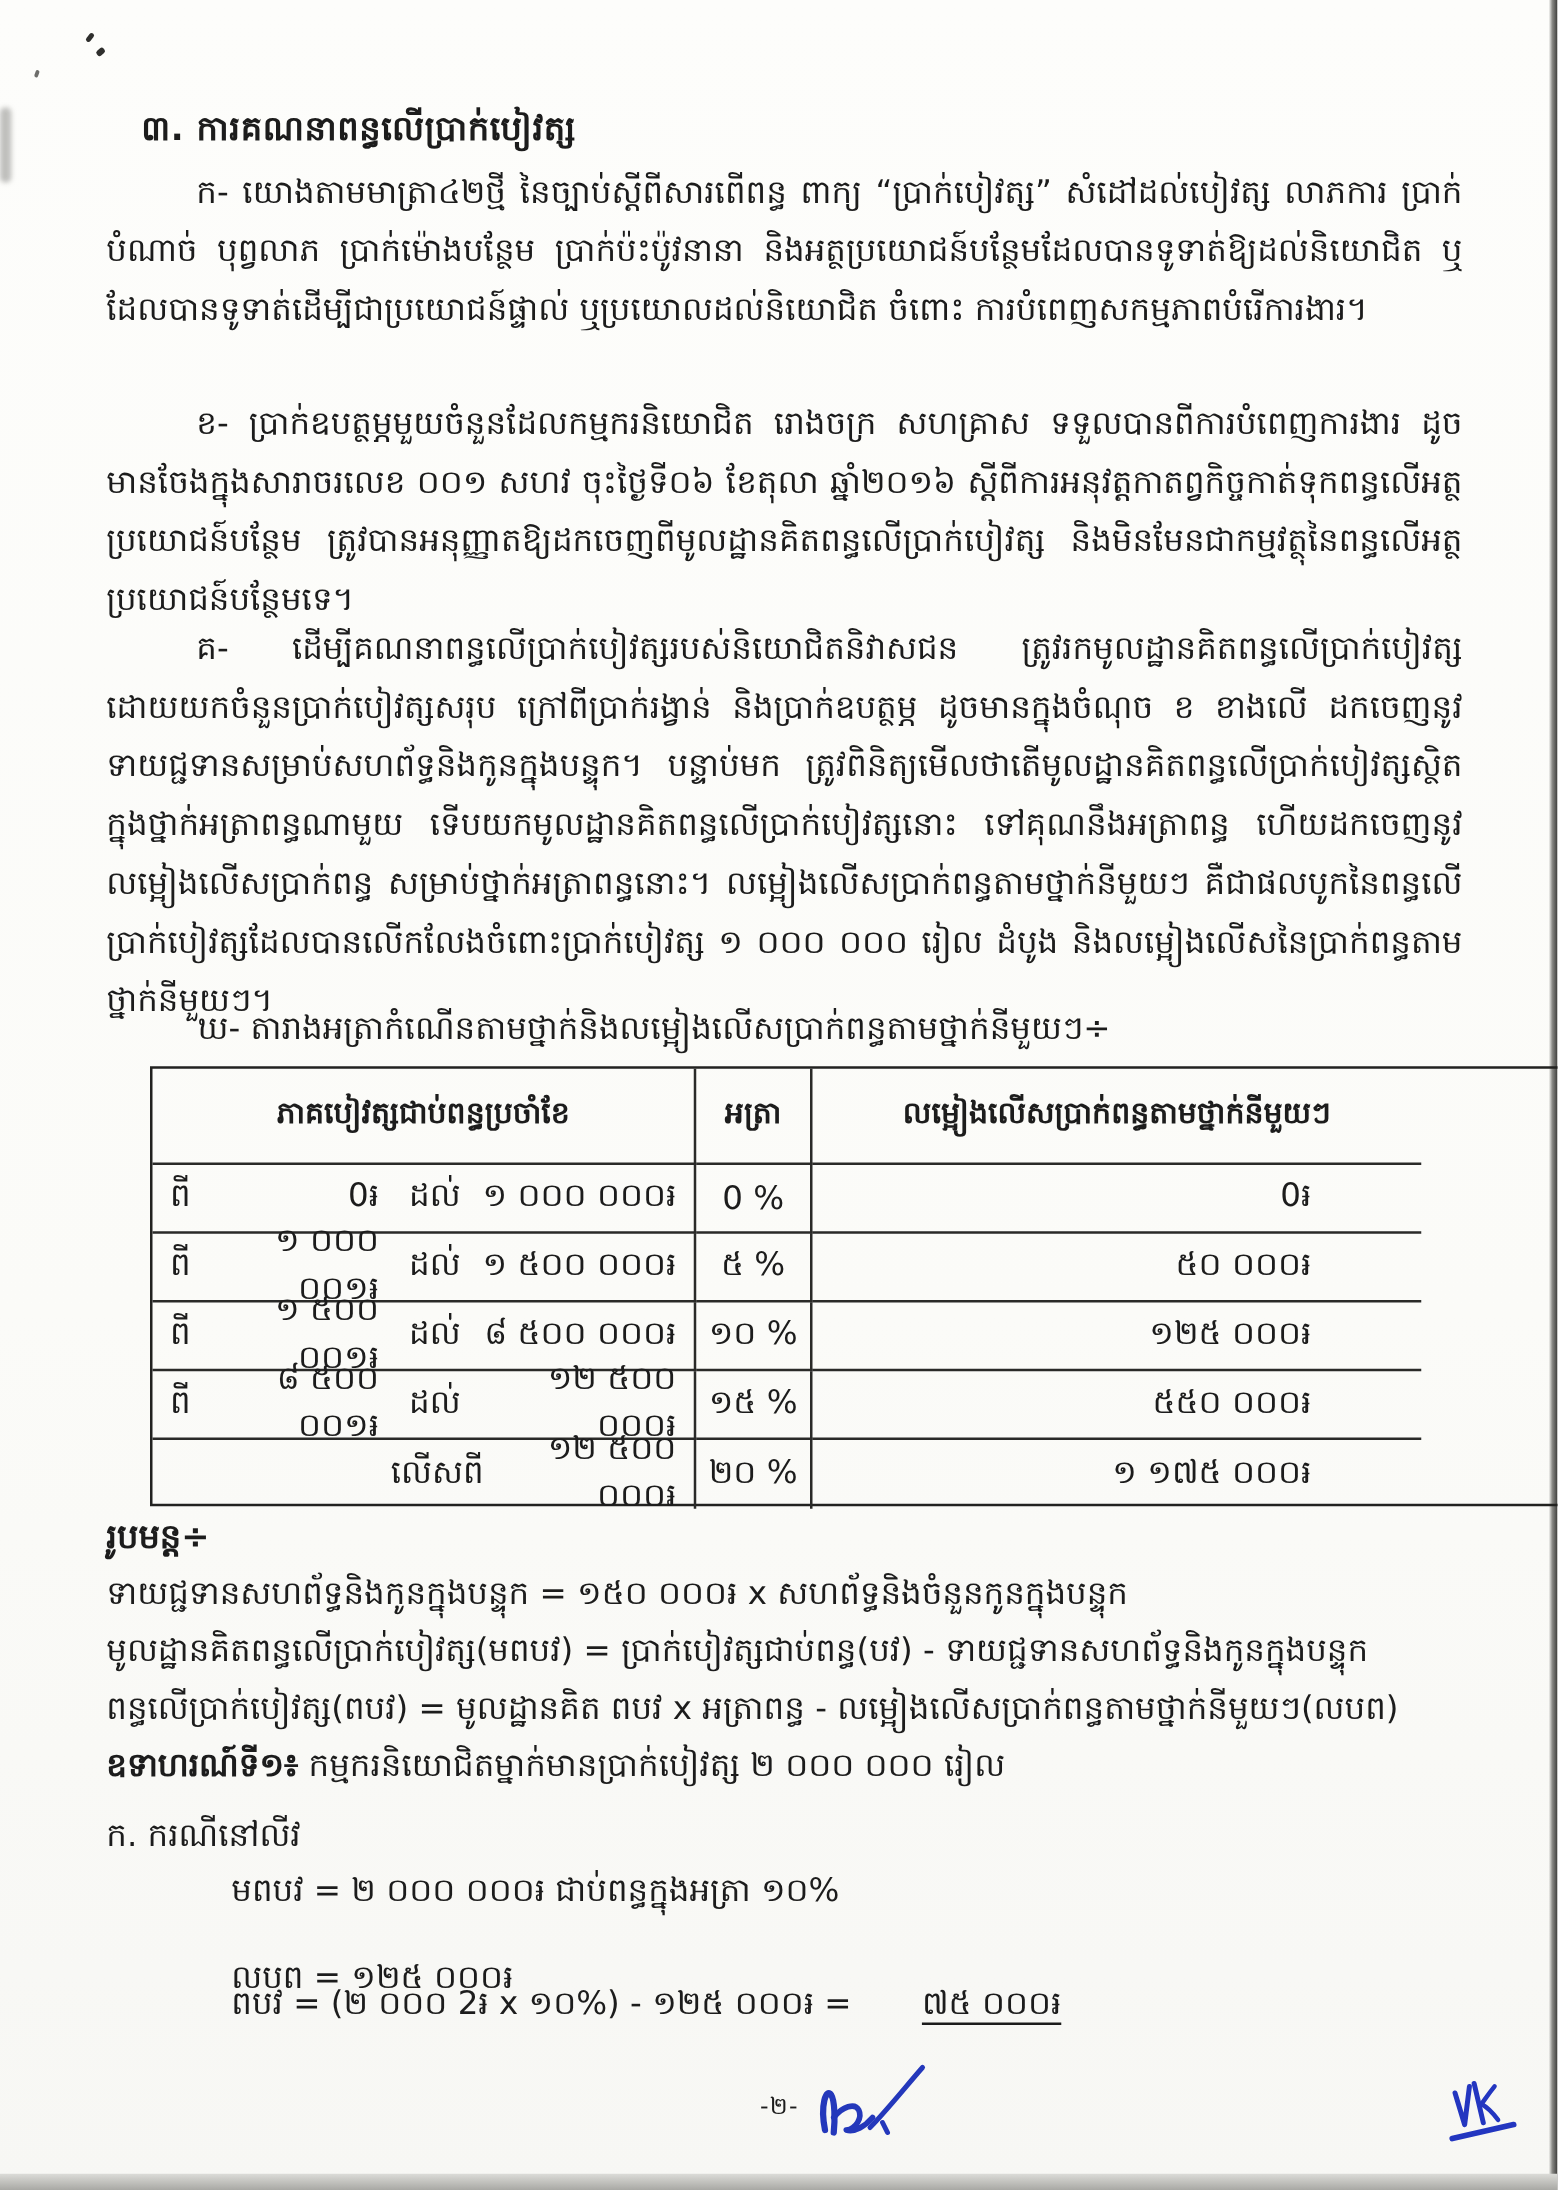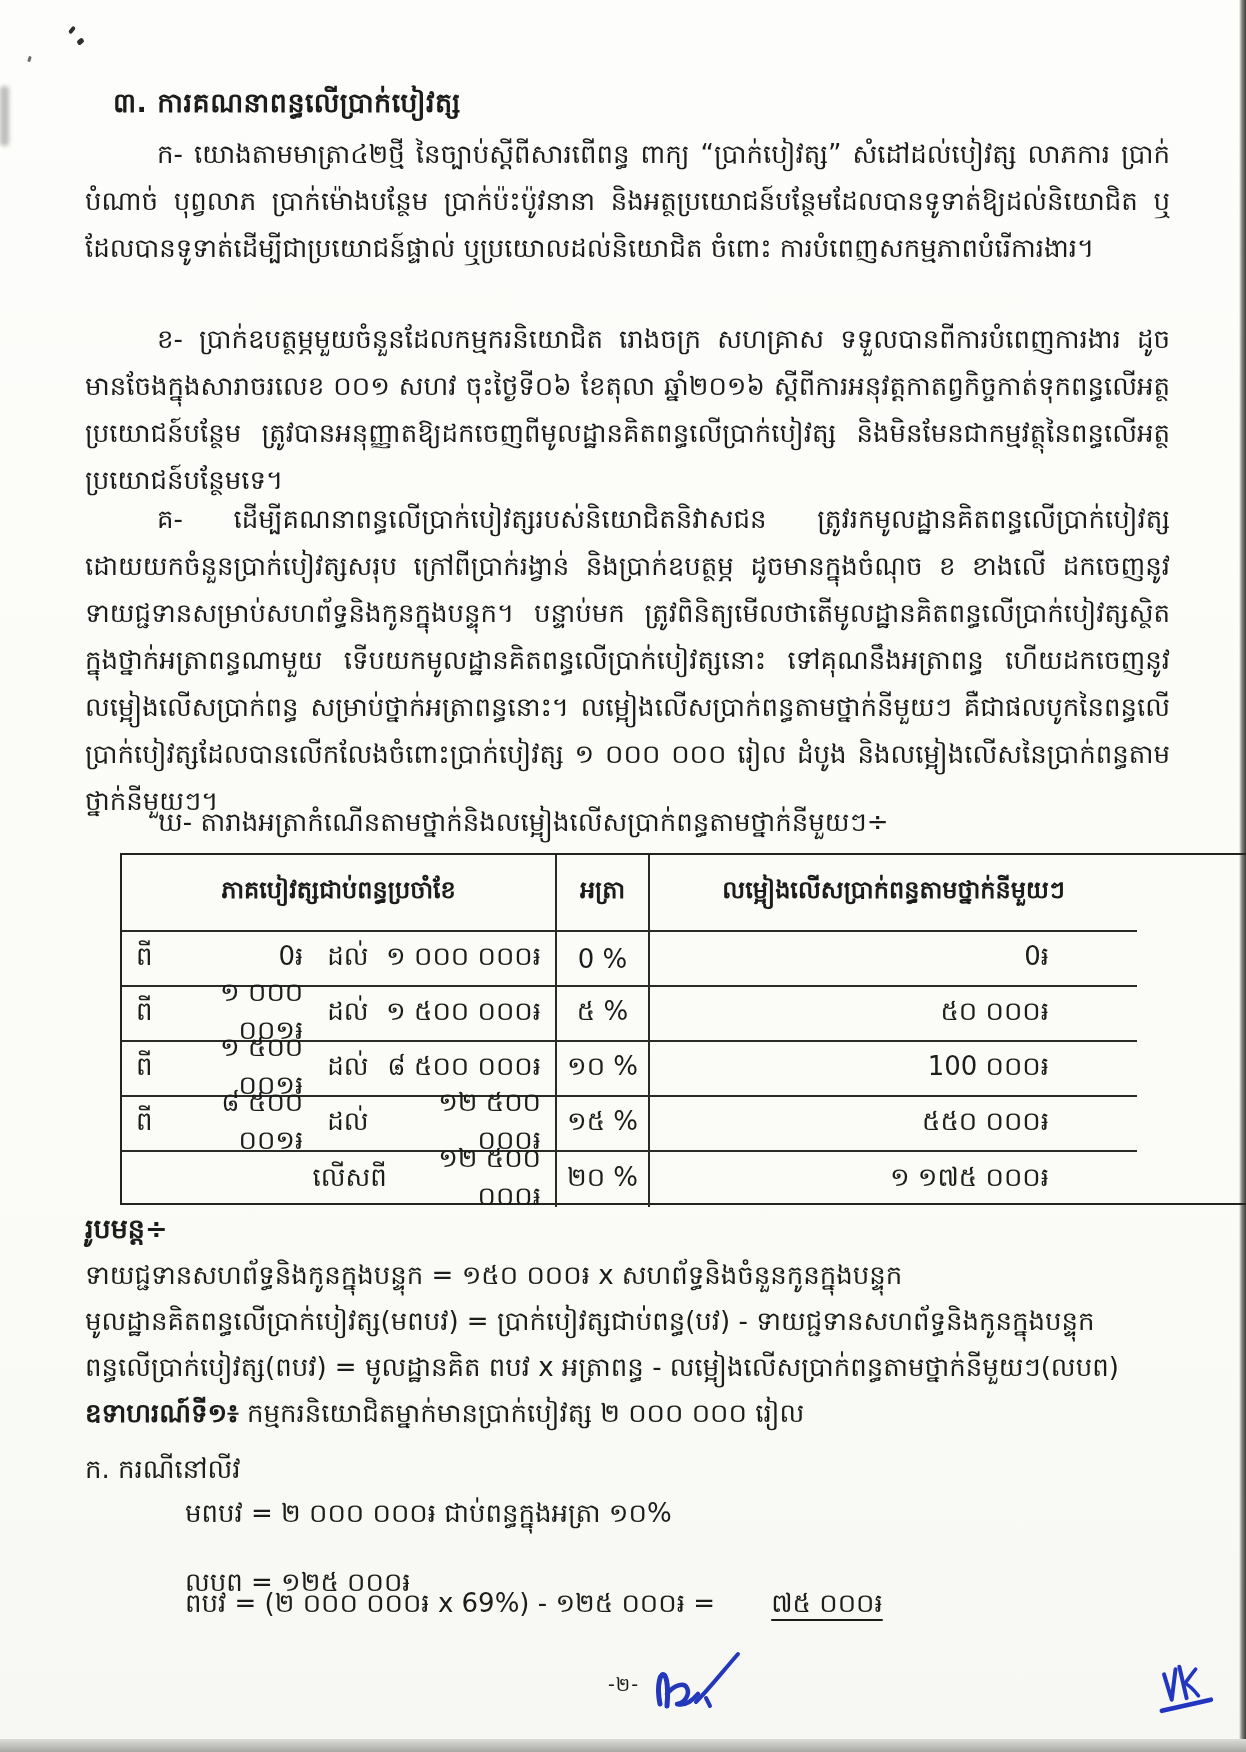--- a/index.html
+++ b/index.html
@@ -108,21 +108,21 @@
     <div class="cell rate">៥ %</div>
     <div class="cell excess last-col">៥០ ០០០៛</div>
 
     <div class="cell range">
       <span class="c1p">ពី</span>
       <span class="c1f">១ ៥០០ ០០១៛</span>
       <span class="c1m">ដល់</span>
       <span class="c1t">៨ ៥០០ ០០០៛</span>
     </div>
     <div class="cell rate">១០ %</div>
-    <div class="cell excess last-col">100 ០០០៛</div>
+    <div class="cell excess last-col">១២៥ ០០០៛</div>
 
     <div class="cell range">
       <span class="c1p">ពី</span>
       <span class="c1f">៨ ៥០០ ០០១៛</span>
       <span class="c1m">ដល់</span>
       <span class="c1t">១២ ៥០០ ០០០៛</span>
     </div>
     <div class="cell rate">១៥ %</div>
     <div class="cell excess last-col">៥៥០ ០០០៛</div>
 
@@ -141,21 +141,21 @@
   <div class="formula f2 khmer">មូលដ្ឋានគិតពន្ធលើប្រាក់បៀវត្ស(មពបវ) = ប្រាក់បៀវត្សជាប់ពន្ធ(បវ) - ទាយជ្ជទានសហព័ទ្ធនិងកូនក្នុងបន្ទុក</div>
   <div class="formula f3 khmer">ពន្ធលើប្រាក់បៀវត្ស(ពបវ) = មូលដ្ឋានគិត ពបវ x អត្រាពន្ធ - លម្អៀងលើសប្រាក់ពន្ធតាមថ្នាក់នីមួយៗ(លបព)</div>
 
   <div class="example-head khmer">
     <span class="bold">ឧទាហរណ៍ទី១៖</span><span> កម្មករនិយោជិតម្នាក់មានប្រាក់បៀវត្ស ២ ០០០ ០០០ រៀល</span>
   </div>
   <div class="case-line khmer">ក. ករណីនៅលីវ</div>
   <div class="calc c1 khmer">មពបវ = ២ ០០០ ០០០៛ ជាប់ពន្ធក្នុងអត្រា ១០%</div>
   <div class="calc c2 khmer">លបព = ១២៥ ០០០៛</div>
   <div class="calc c3 khmer">
-    <span>ពបវ = (២ ០០០ ០០០៛ x 69%) - ១២៥ ០០០៛ = </span><span class="underlined">៧៥ ០០០៛</span>
+    <span>ពបវ = (២ ០០០ 2៛ x ១០%) - ១២៥ ០០០៛ = </span><span class="underlined">៧៥ ០០០៛</span>
   </div>
 
   <div class="footer-pagenum">-២-</div>
 
   <svg class="sig-center" viewBox="0 0 120 78" xmlns="http://www.w3.org/2000/svg">
     <g fill="none" stroke="#2438bb" stroke-linecap="round" stroke-linejoin="round">
       <path d="M14 58 C10 38 15 24 19 30 C22 35 22 50 21 60" stroke-width="5"></path>
       <path d="M21 48 C28 39 38 36 41 42 C44 48 39 57 31 58 C38 60 46 55 52 48" stroke-width="4.5"></path>
       <path d="M50 56 C62 44 78 24 92 8" stroke-width="4"></path>
       <path d="M60 52 L64 60" stroke-width="4"></path>

